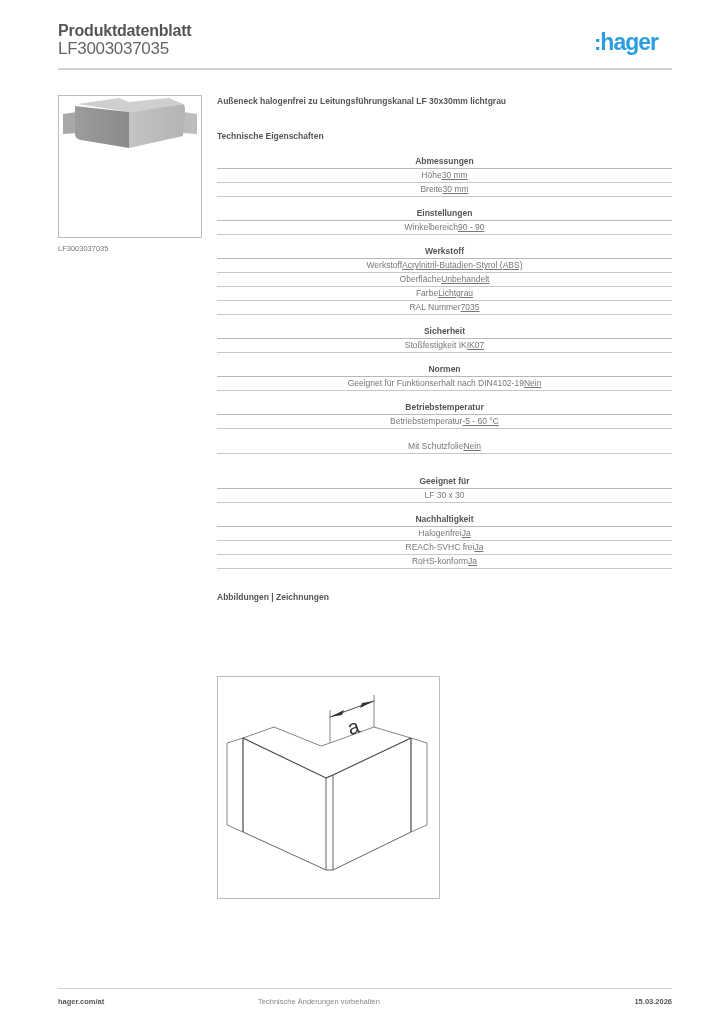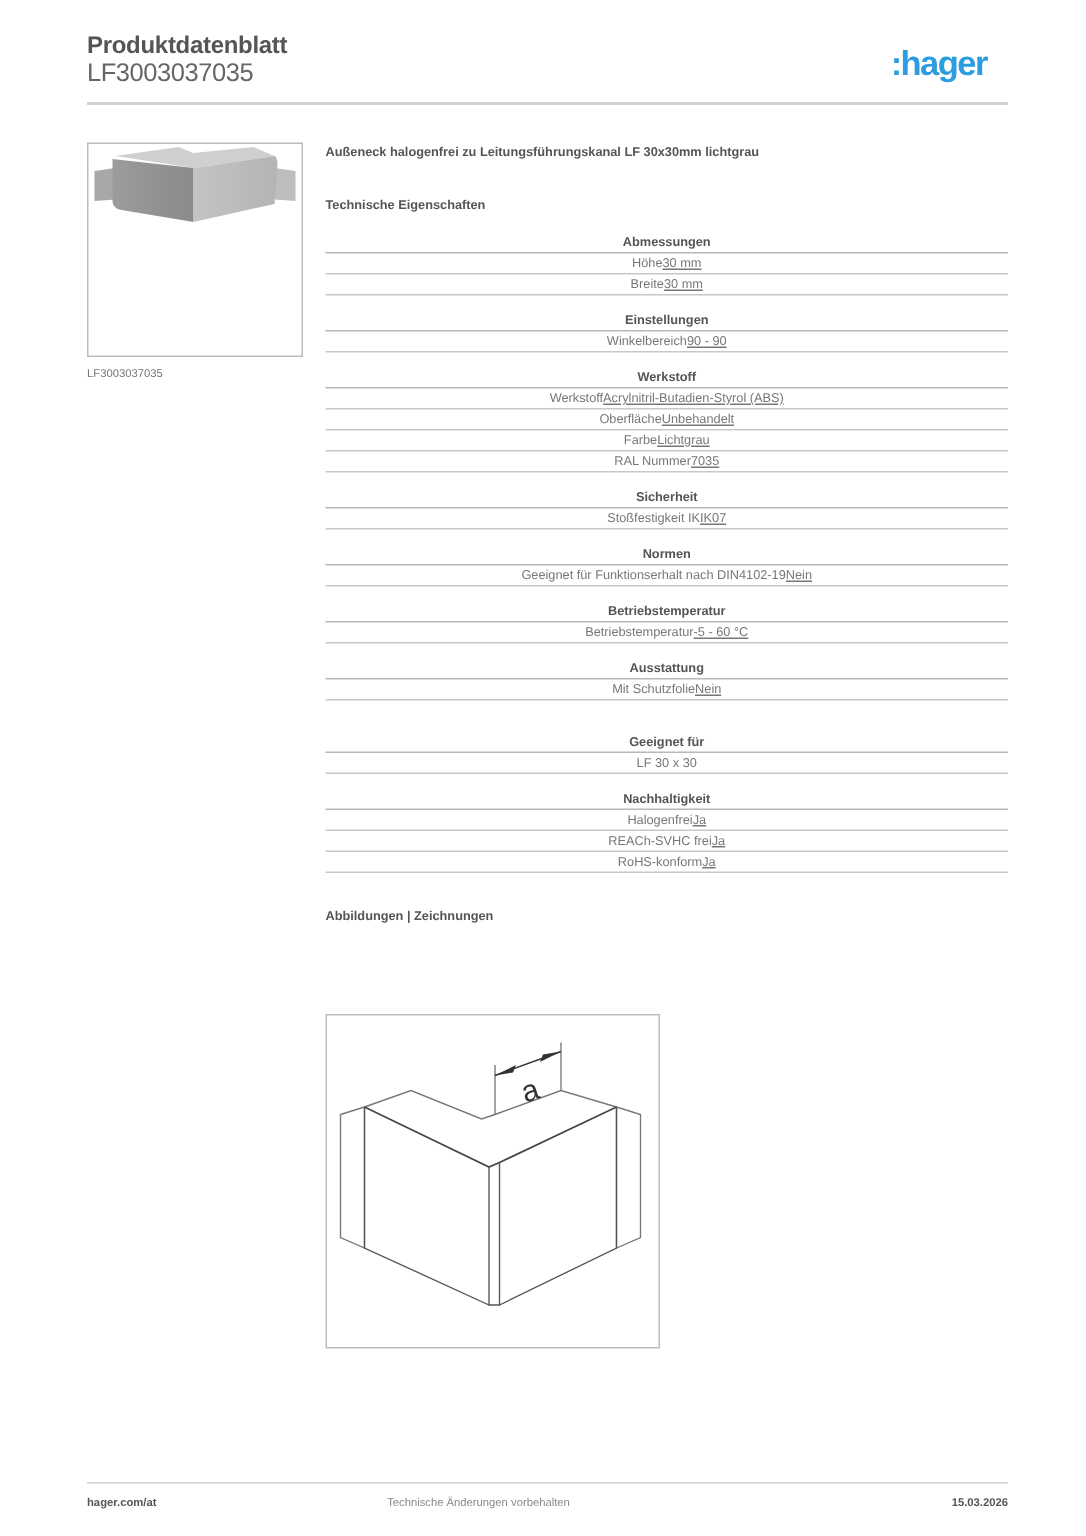--- a/index.html
+++ b/index.html
@@ -128,21 +128,20 @@
 
   <div class="section">
     <div class="section-head">Betriebstemperatur</div>
     <div class="row">
         <span>Betriebstemperatur</span>
         <span class="val">-5 - 60 °C</span>
       </div>
   </div>
 
   <div class="section">
-    <div class="section-head">Ausstattung</div>
     <div class="row">
         <span>Mit Schutzfolie</span>
         <span class="val">Nein</span>
       </div>
   </div>
 
   <div class="section gap-large">
     <div class="section-head">Geeignet für</div>
     <div class="row">
         <span>LF 30 x 30</span>

